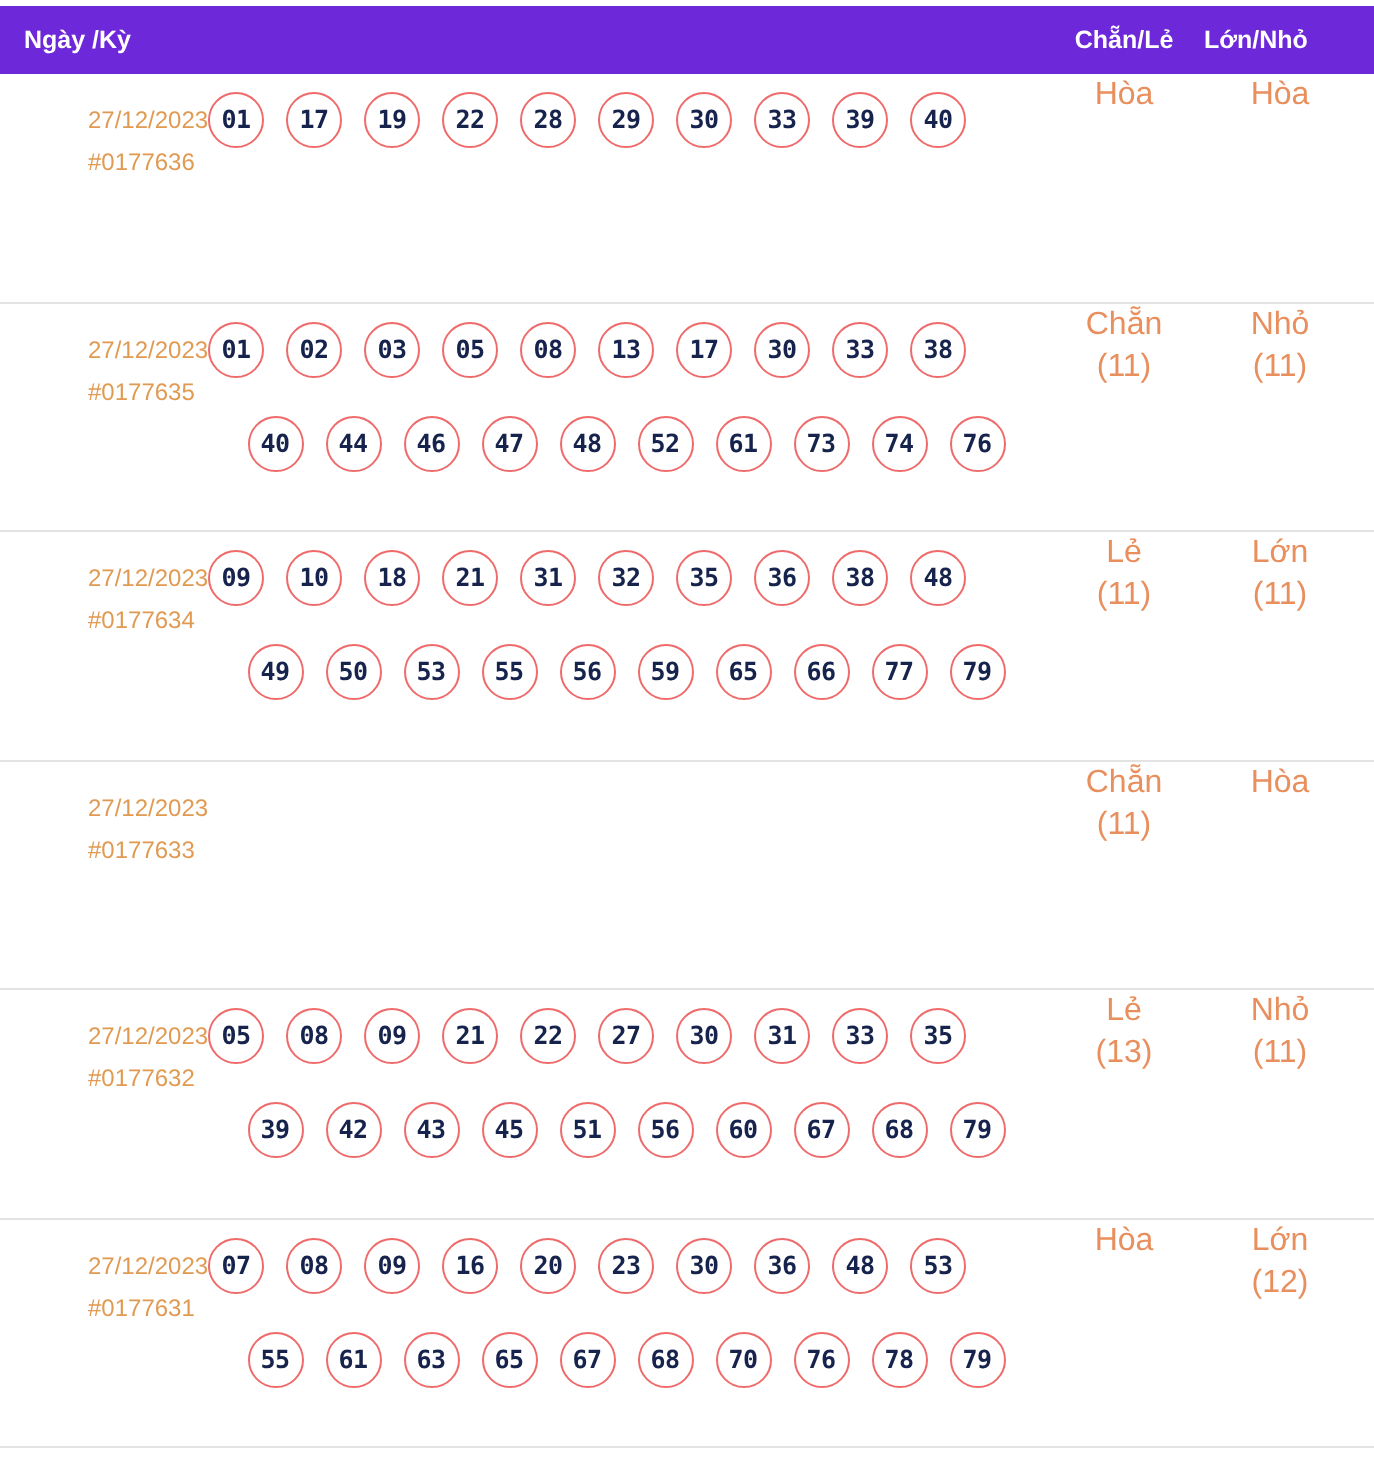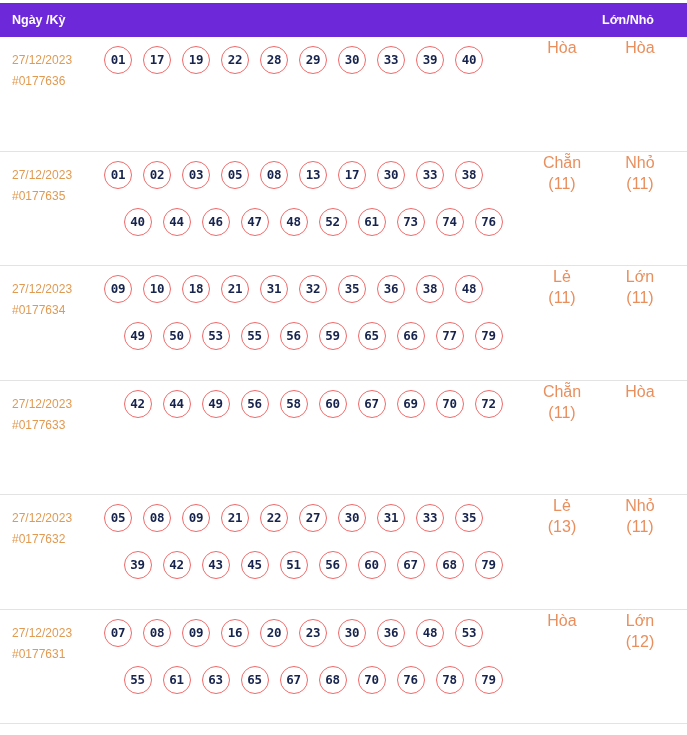--- a/index.html
+++ b/index.html
@@ -63,21 +63,21 @@
   .cell-date {
     position: absolute;
     left: 12px;
     top: 13px;
     width: 92px;
     color: #e09a52;
     font-size: 12px;
     line-height: 21px;
   }
   .cell-date .d-date,
-  .cell-date .d-id { display: block; white-space: nowrap; }
+  .cell-date .d-id { display: block; white-space: nowrap; margin-left: 32px; }
 
   
   .cell-result {
     position: absolute;
     left: 104px;
     top: 9px;
     width: 410px;
   }
   .ball-line {
     height: 47px;
@@ -120,20 +120,21 @@
   .cell-oe .cnt:empty, .cell-bs .cnt:empty { display: none; }
 </style>
 </head>
 <body>
 
 <div id="page">
 
   <div class="table-header">
     <span class="th th-date">Ngày /Kỳ</span>
     <span class="th th-result">Kết quả</span>
+    <span class="th th-oe">Chẵn/Lẻ</span>
     <span class="th th-bs">Lớn/Nhỏ</span>
   </div>
 
   <div class="rows" id="rows-container">
       <div class="row">
         <div class="cell-date">
           <span class="d-date">27/12/2023</span>
           <span class="d-id">#0177636</span>
         </div>
         <div class="cell-result">
@@ -165,21 +166,20 @@
         </div>
         <div class="cell-oe"><span>Lẻ</span><span class="cnt">(11)</span></div>
         <div class="cell-bs"><span>Lớn</span><span class="cnt">(11)</span></div>
       </div>
       <div class="row">
         <div class="cell-date">
           <span class="d-date">27/12/2023</span>
           <span class="d-id">#0177633</span>
         </div>
         <div class="cell-result">
-          <div class="ball-line line2"><span class="ball">42</span><span class="ball">44</span><span class="ball">49</span><span class="ball">56</span><span class="ball">58</span><span class="ball">60</span><span class="ball">67</span><span class="ball">69</span><span class="ball">70</span><span class="ball">72</span></div>
         </div>
         <div class="cell-oe"><span>Chẵn</span><span class="cnt">(11)</span></div>
         <div class="cell-bs"><span>Hòa</span></div>
       </div>
       <div class="row">
         <div class="cell-date">
           <span class="d-date">27/12/2023</span>
           <span class="d-id">#0177632</span>
         </div>
         <div class="cell-result">

